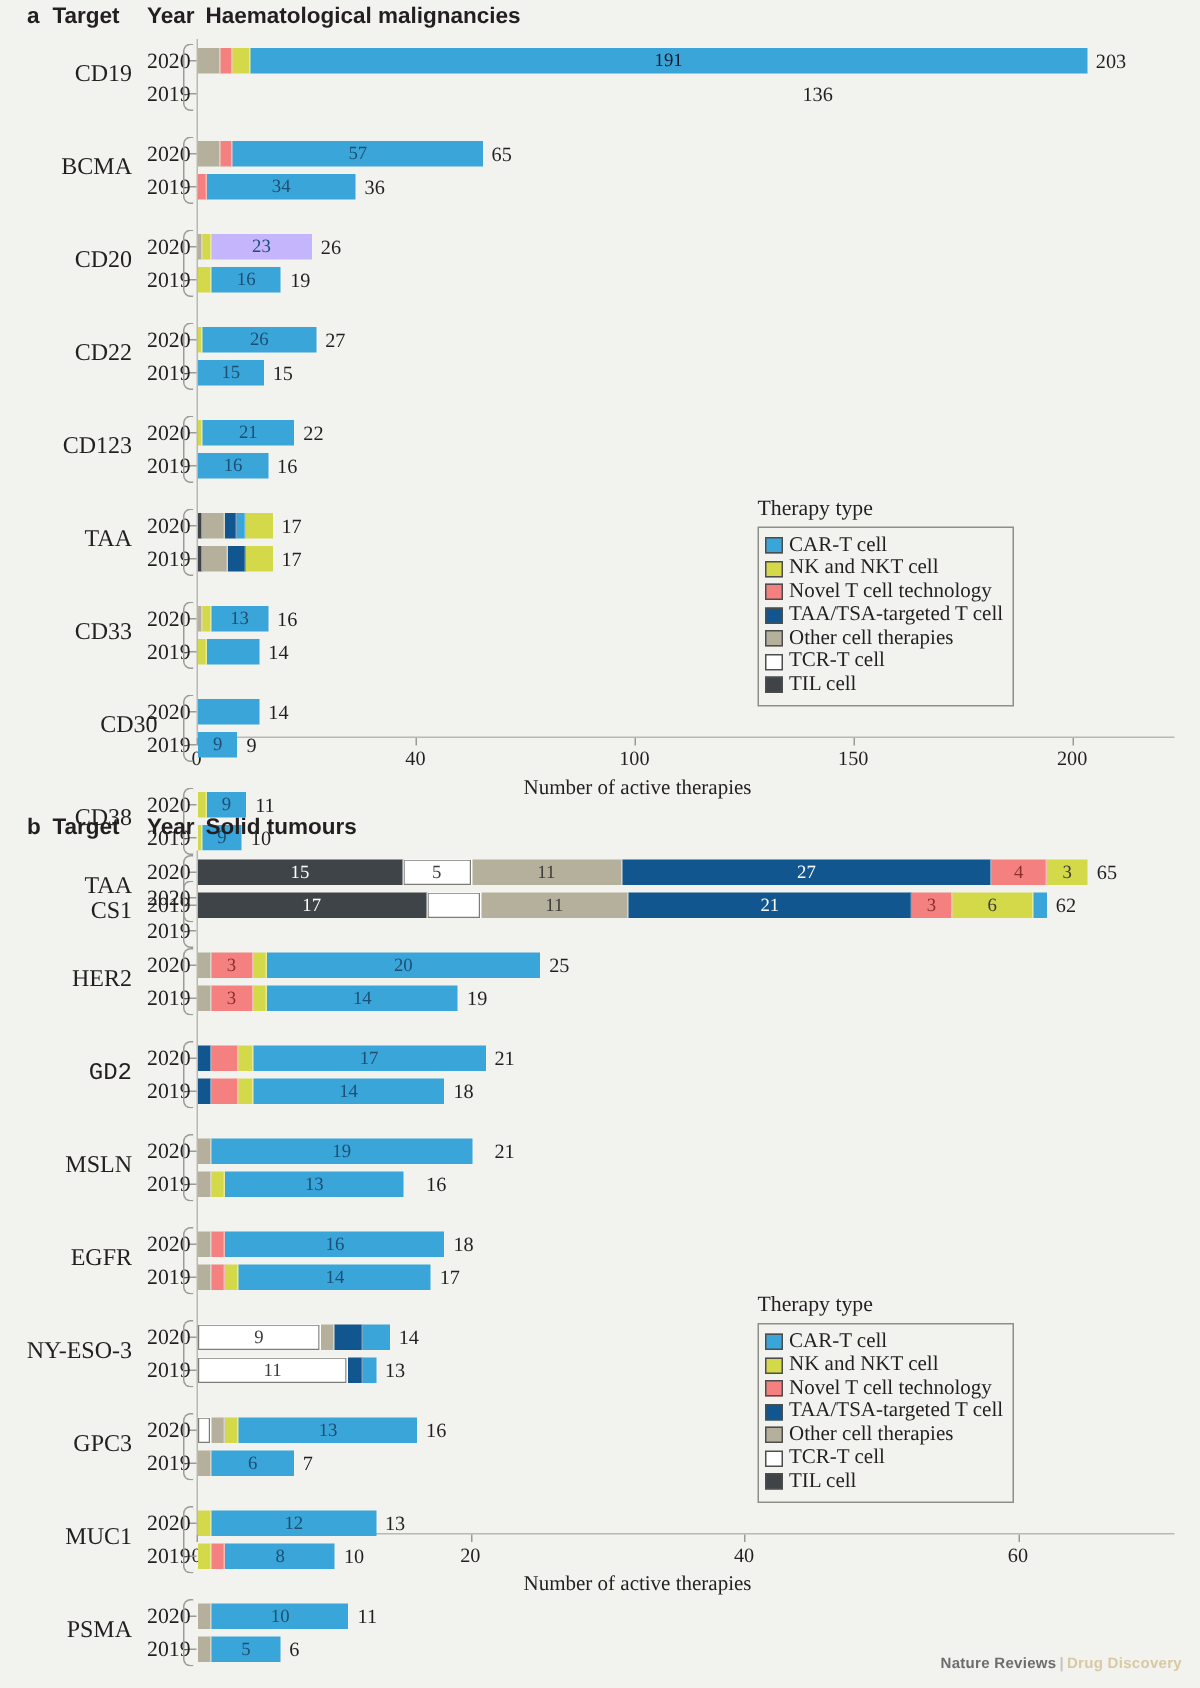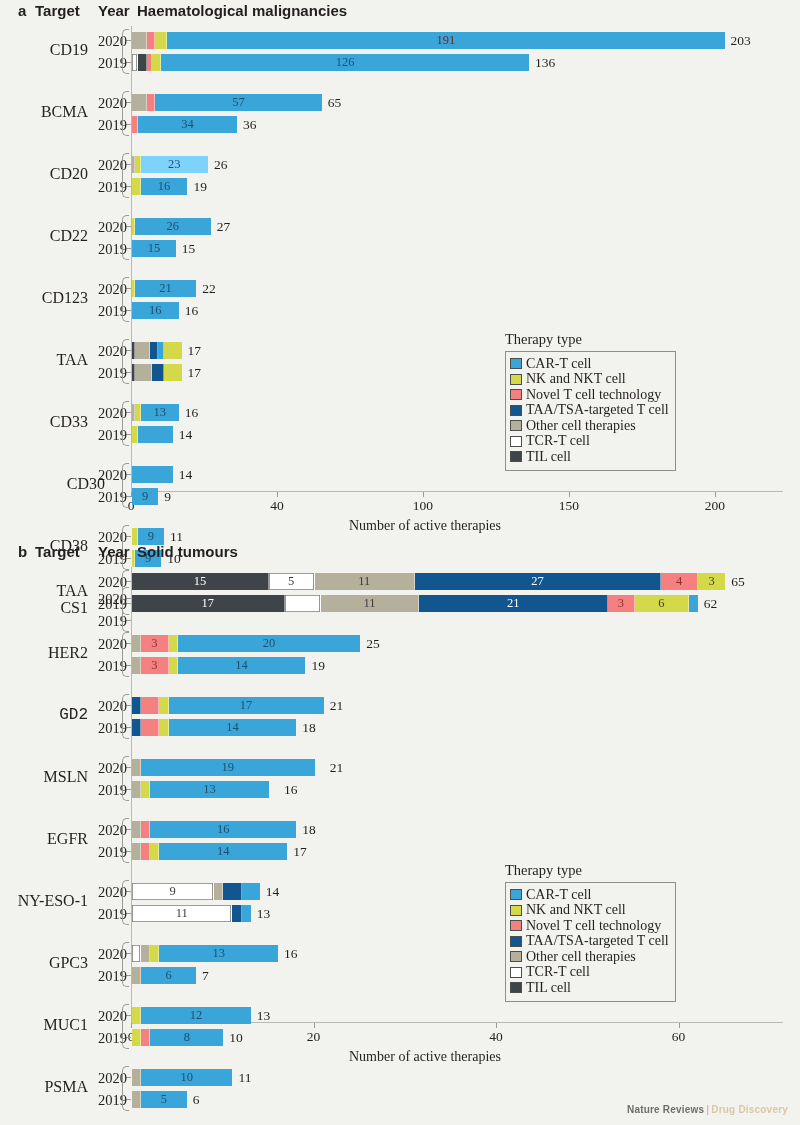--- a/index.html
+++ b/index.html
@@ -83,35 +83,26 @@
       <div class="tick" style="left: 714.784px; top: 466px;"></div>
       <div class="ticklbl" style="left: 714.784px; top: 472px;">200</div>
       <div class="xlab" style="left: 425px; top: 492px;">Number of active therapies</div>
       <div class="ytick" style="left: 126px; top: 14px;"></div>
       <div class="yr" style="left: 98px; top: 7px;">2020</div>
       <div class="bar" style="left: 132px; top: 6px; width: 592.541px;">
         <div class="seg" style="width: 14.5946px; background: rgb(181, 176, 156);"></div>
         <div class="seg" style="width: 8.75676px; background: rgb(244, 129, 127);"></div>
         <div class="seg" style="width: 11.6757px; background: rgb(212, 217, 74);"></div>
         <div class="seg" style="width: 557.514px; background: rgb(58, 165, 216);">
-          <span style="color: #7f1d1d;">191</span>
+          <span style="color: #0f172a;">191</span>
         </div>
       </div>
       <div class="total" style="left: 730.541px; top: 6px;">203</div>
       <div class="ytick" style="left: 126px; top: 36px;"></div>
       <div class="yr" style="left: 98px; top: 29px;">2019</div>
-      <div class="bar" style="left: 132px; top: 28px; width: 396.973px;">
-        <div class="seg" style="width: 5.83784px; background: rgb(255, 255, 255); box-shadow: rgb(125, 125, 120) 0px 0px 0px 0.8px inset;"></div>
-        <div class="seg" style="width: 8.75676px; background: rgb(62, 68, 71);"></div>
-        <div class="seg" style="width: 5.83784px; background: rgb(244, 129, 127);"></div>
-        <div class="seg" style="width: 8.75676px; background: rgb(212, 217, 74);"></div>
-        <div class="seg" style="width: 367.784px; background: rgb(58, 165, 216);">
-          <span style="color: rgb(29, 79, 115);">126</span>
-        </div>
-      </div>
       <div class="total" style="left: 534.973px; top: 28px;">136</div>
       <div class="brace" style="left: 122px; top: 3px; height: 45px;"></div>
       <div class="tgt-label" style="left: 0px; width: 88px; top: 14.5px;">CD19</div>
       <div class="ytick" style="left: 126px; top: 76px;"></div>
       <div class="yr" style="left: 98px; top: 69px;">2020</div>
       <div class="bar" style="left: 132px; top: 68px; width: 189.73px;">
         <div class="seg" style="width: 14.5946px; background: rgb(181, 176, 156);"></div>
         <div class="seg" style="width: 8.75676px; background: rgb(244, 129, 127);"></div>
         <div class="seg" style="width: 166.378px; background: rgb(58, 165, 216);">
           <span style="color: rgb(29, 79, 115);">57</span>
@@ -127,21 +118,21 @@
         </div>
       </div>
       <div class="total" style="left: 243.081px; top: 90px;">36</div>
       <div class="brace" style="left: 122px; top: 65px; height: 45px;"></div>
       <div class="tgt-label" style="left: 0px; width: 88px; top: 76.5px;">BCMA</div>
       <div class="ytick" style="left: 126px; top: 138px;"></div>
       <div class="yr" style="left: 98px; top: 131px;">2020</div>
       <div class="bar" style="left: 132px; top: 130px; width: 75.8919px;">
         <div class="seg" style="width: 2.91892px; background: rgb(181, 176, 156);"></div>
         <div class="seg" style="width: 5.83784px; background: rgb(212, 217, 74);"></div>
-        <div class="seg" style="width: 67.1351px; background: #7dd3fc;">
+        <div class="seg" style="width: 67.1351px; background: #c4b5fd;">
           <span style="color: rgb(29, 79, 115);">23</span>
         </div>
       </div>
       <div class="total" style="left: 213.892px; top: 130px;">26</div>
       <div class="ytick" style="left: 126px; top: 160px;"></div>
       <div class="yr" style="left: 98px; top: 153px;">2019</div>
       <div class="bar" style="left: 132px; top: 152px; width: 55.4595px;">
         <div class="seg" style="width: 8.75676px; background: rgb(212, 217, 74);"></div>
         <div class="seg" style="width: 46.7027px; background: rgb(58, 165, 216);">
           <span style="color: rgb(29, 79, 115);">16</span>
@@ -495,21 +486,21 @@
       <div class="yr" style="left: 98px; top: 339px;">2019</div>
       <div class="bar" style="left: 132px; top: 338px; width: 118.648px;">
         <div class="seg" style="width: 100.394px; background: rgb(255, 255, 255); box-shadow: rgb(125, 125, 120) 0px 0px 0px 0.8px inset;">
           <span style="color: rgb(60, 60, 60);">11</span>
         </div>
         <div class="seg" style="width: 9.12676px; background: rgb(18, 86, 143);"></div>
         <div class="seg" style="width: 9.12676px; background: rgb(58, 165, 216);"></div>
       </div>
       <div class="total" style="left: 256.648px; top: 338px;">13</div>
       <div class="brace" style="left: 122px; top: 313px; height: 45px;"></div>
-      <div class="tgt-label" style="left: 0px; width: 88px; top: 324.5px;">NY-ESO-1</div>
+      <div class="tgt-label" style="left: 0px; width: 88px; top: 324.5px;">NY-ESO-3</div>
       <div class="ytick" style="left: 126px; top: 386px;"></div>
       <div class="yr" style="left: 98px; top: 379px;">2020</div>
       <div class="bar" style="left: 132px; top: 378px; width: 146.028px;">
         <div class="seg" style="width: 9.12676px; background: rgb(255, 255, 255); box-shadow: rgb(125, 125, 120) 0px 0px 0px 0.8px inset;"></div>
         <div class="seg" style="width: 9.12676px; background: rgb(181, 176, 156);"></div>
         <div class="seg" style="width: 9.12676px; background: rgb(212, 217, 74);"></div>
         <div class="seg" style="width: 118.648px; background: rgb(58, 165, 216);">
           <span style="color: rgb(29, 79, 115);">13</span>
         </div>
       </div>

